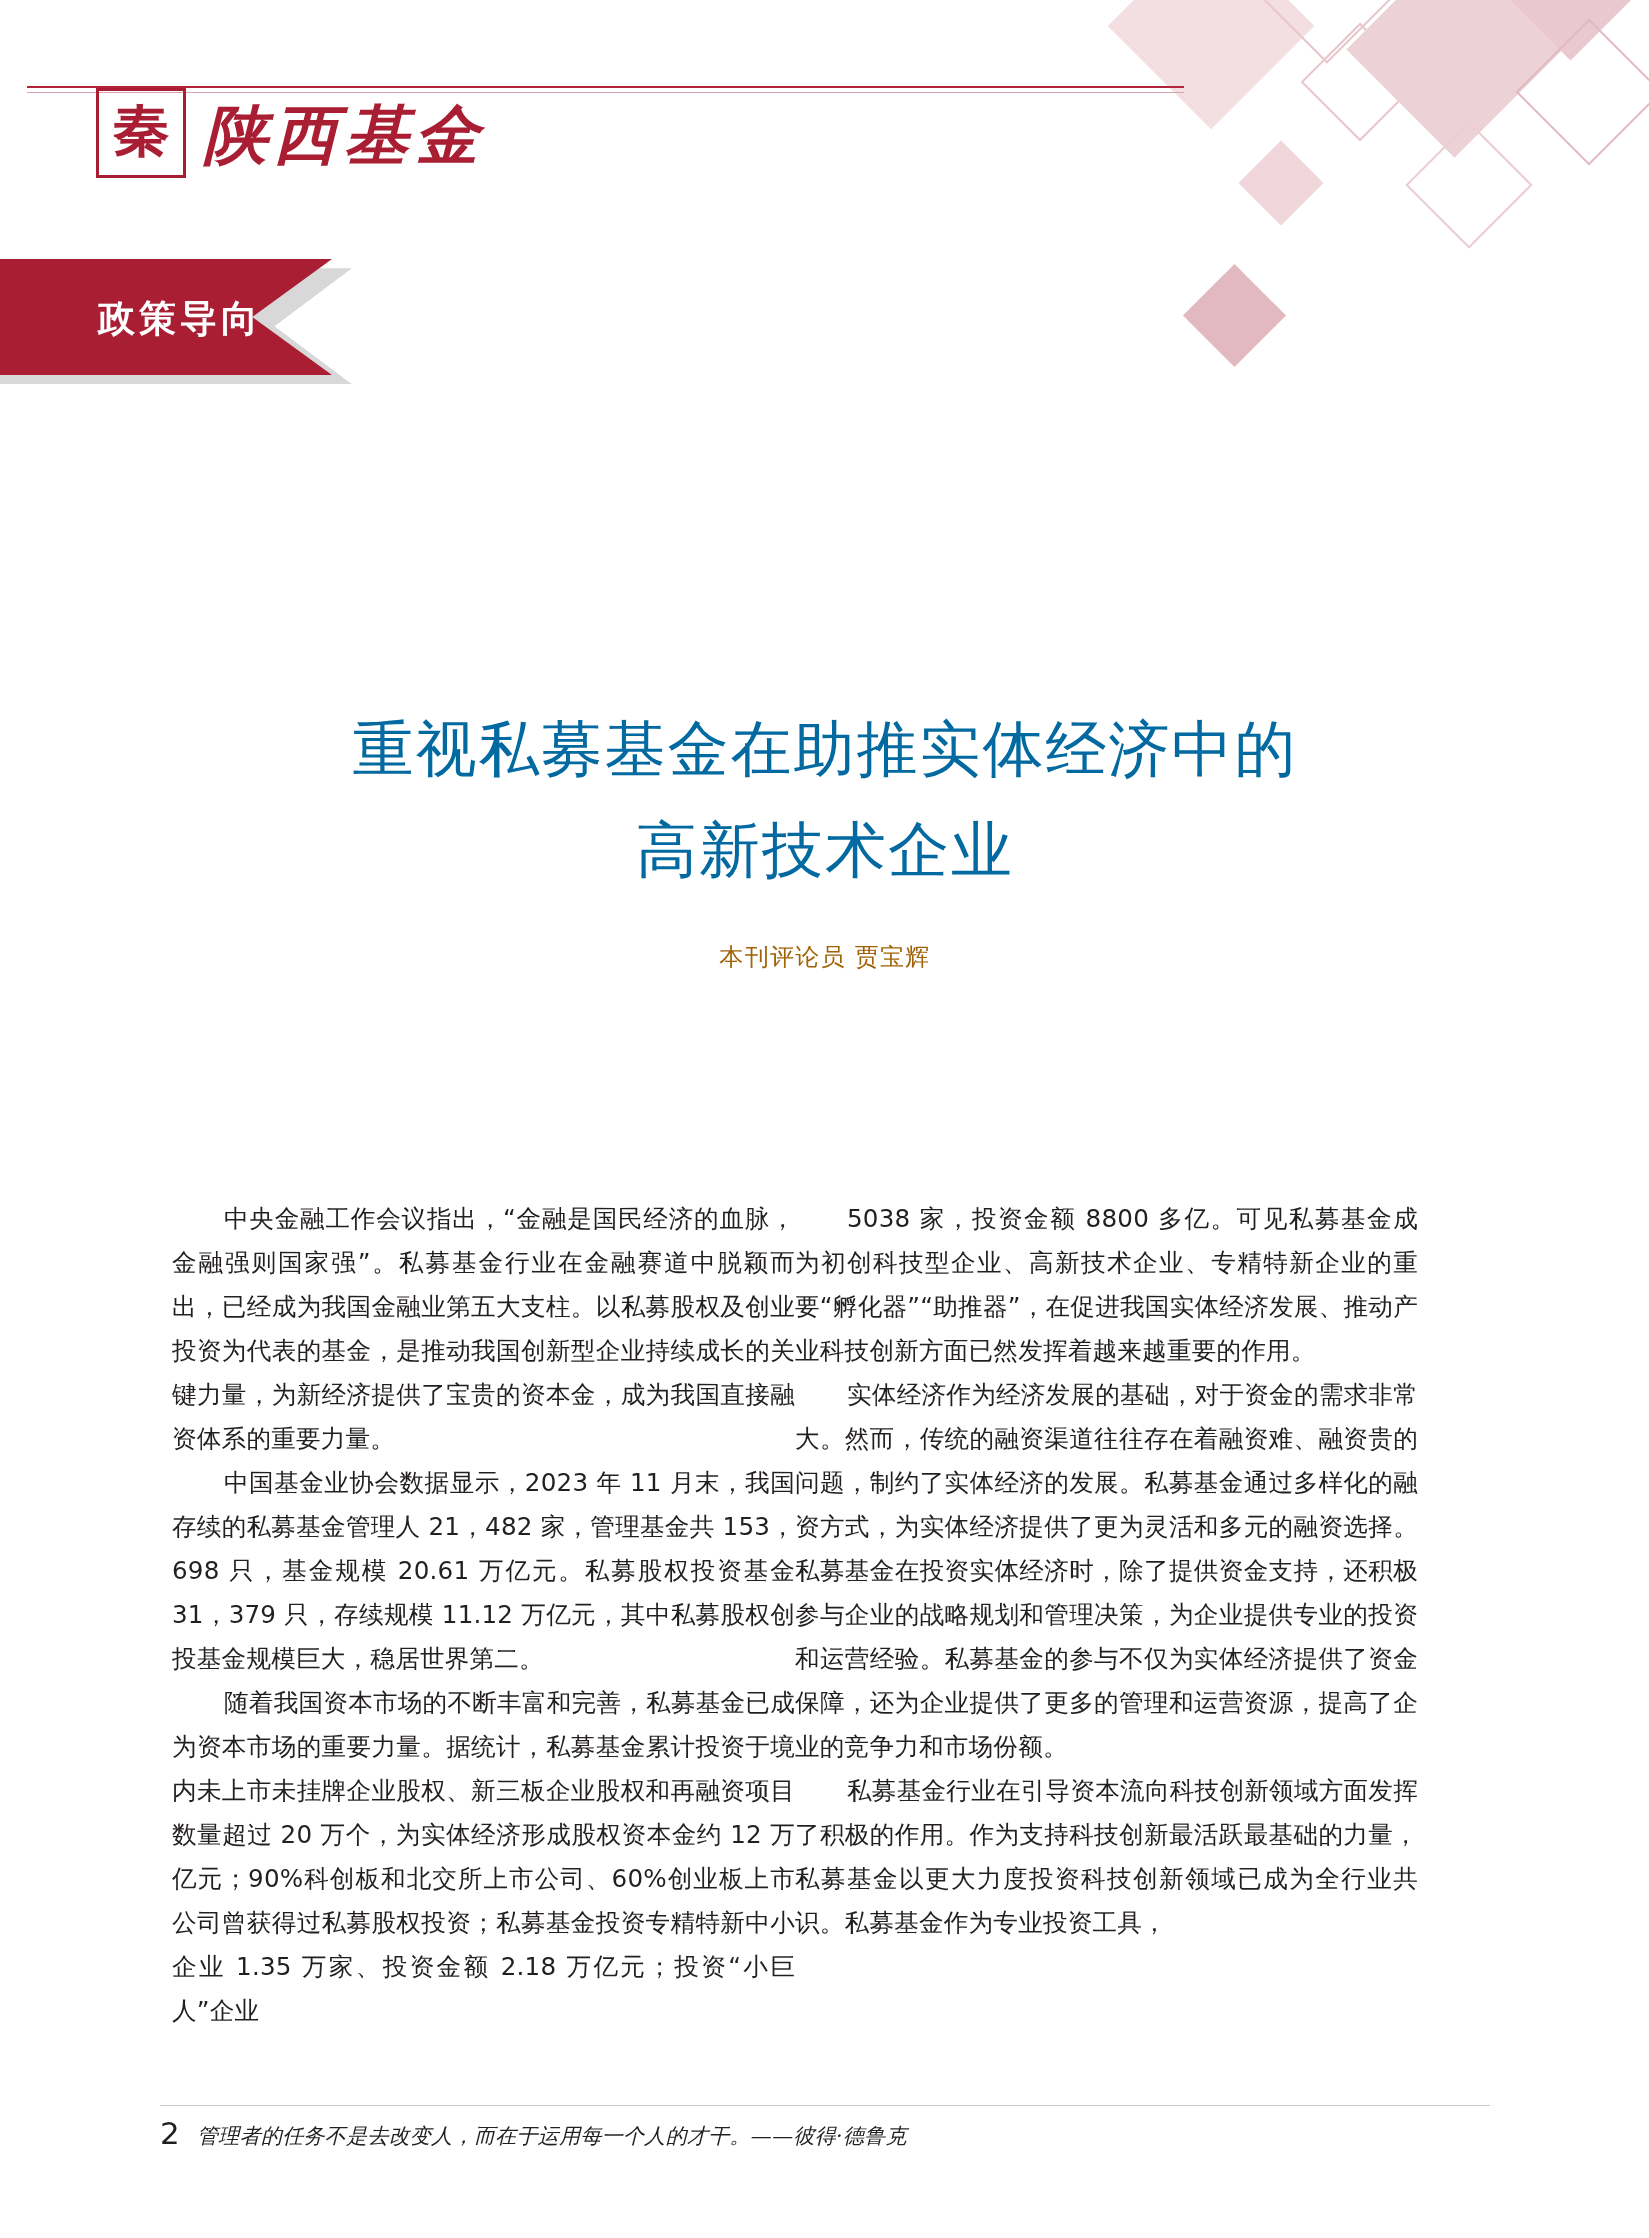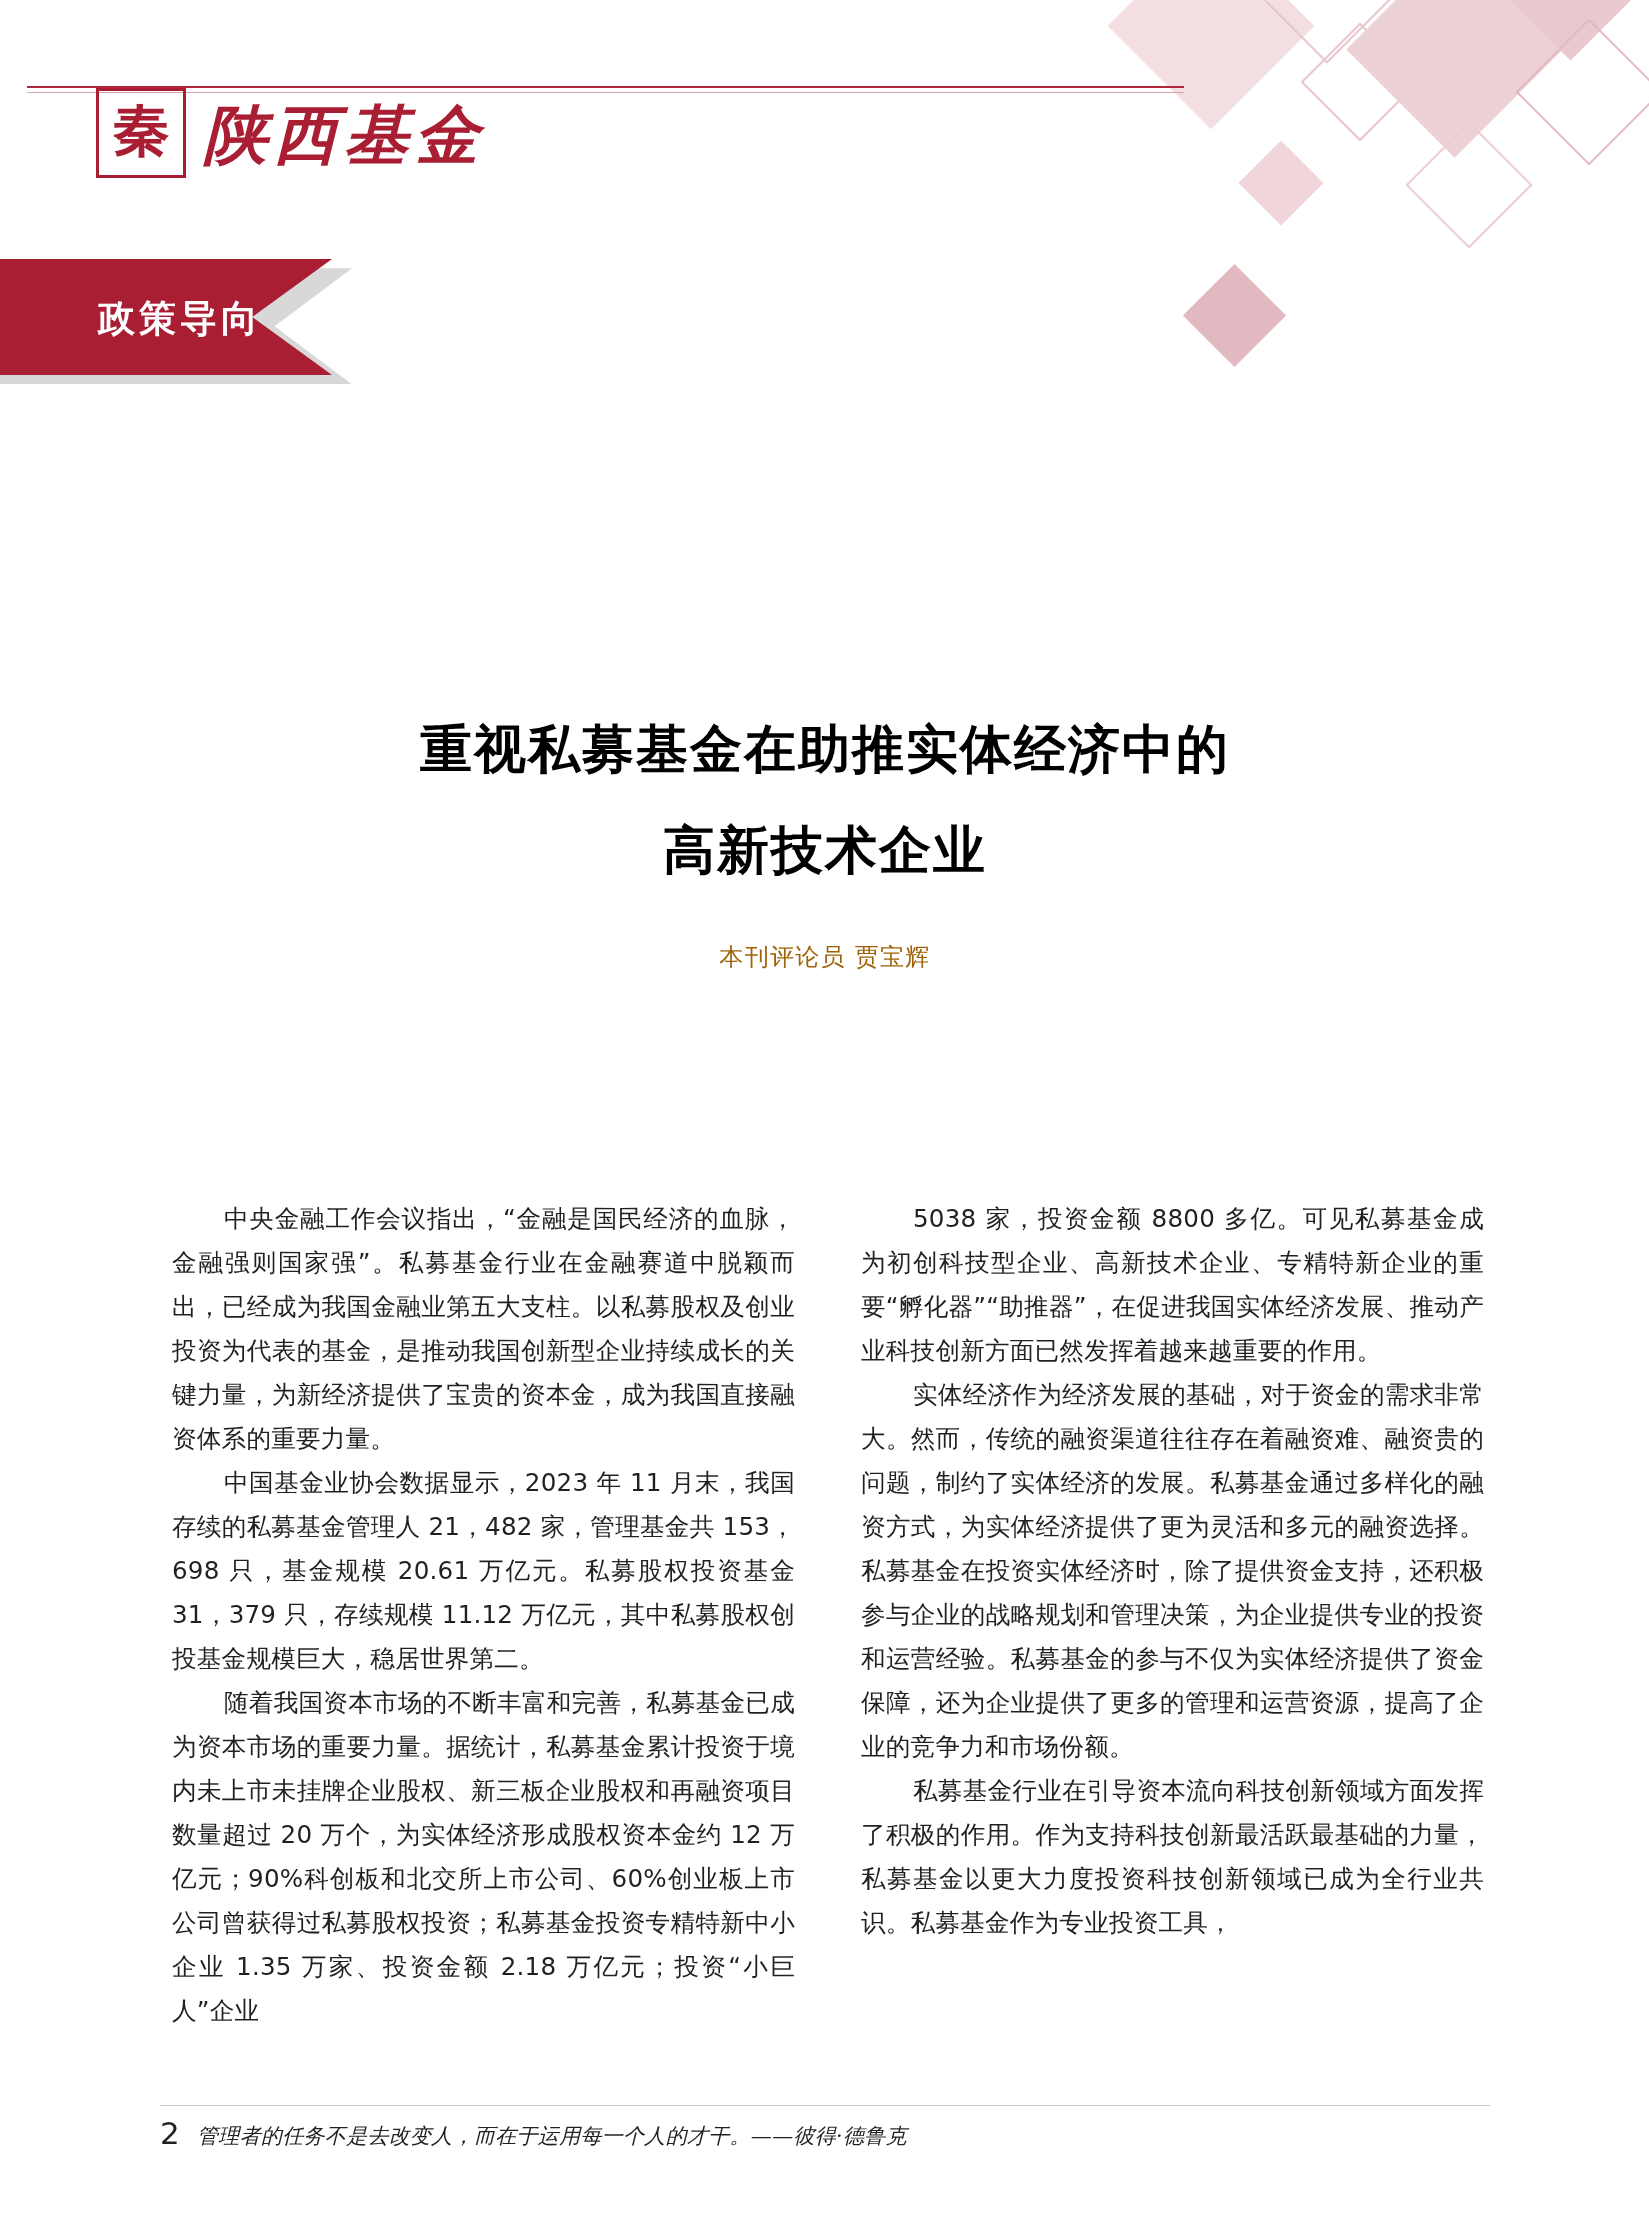--- a/index.html
+++ b/index.html
@@ -125,43 +125,42 @@
 
   
   .title-block {
     position: absolute;
     left: 0;
     top: 698px;
     width: 100%;
     text-align: center;
   }
   .title-line {
-    color: #000000;
-    font-family: "DejaVu Serif", serif;
-    font-weight: bold;
-    font-size: 52px;
+    color: #0369a1;
+    font-family: "DejaVu Serif", serif;
+    font-weight: normal;
+    font-size: 61px;
     line-height: 101px;
     letter-spacing: 2px;
   }
   .byline {
     margin-top: 41px;
     color: #a16207;
     font-family: "DejaVu Serif", serif;
     font-size: 24px;
     letter-spacing: 1.3px;
   }
 
   
   .columns {
     position: absolute;
     left: 172px;
     top: 1197px;
     width: 1313px;
     display: flex;
-    gap: 66px;
   }
   .col {
     width: 623px;
   }
   .col p {
     margin: 0;
     font-family: "DejaVu Sans", sans-serif;
     font-size: 24.6px;
     line-height: 44px;
     color: #231f20;

